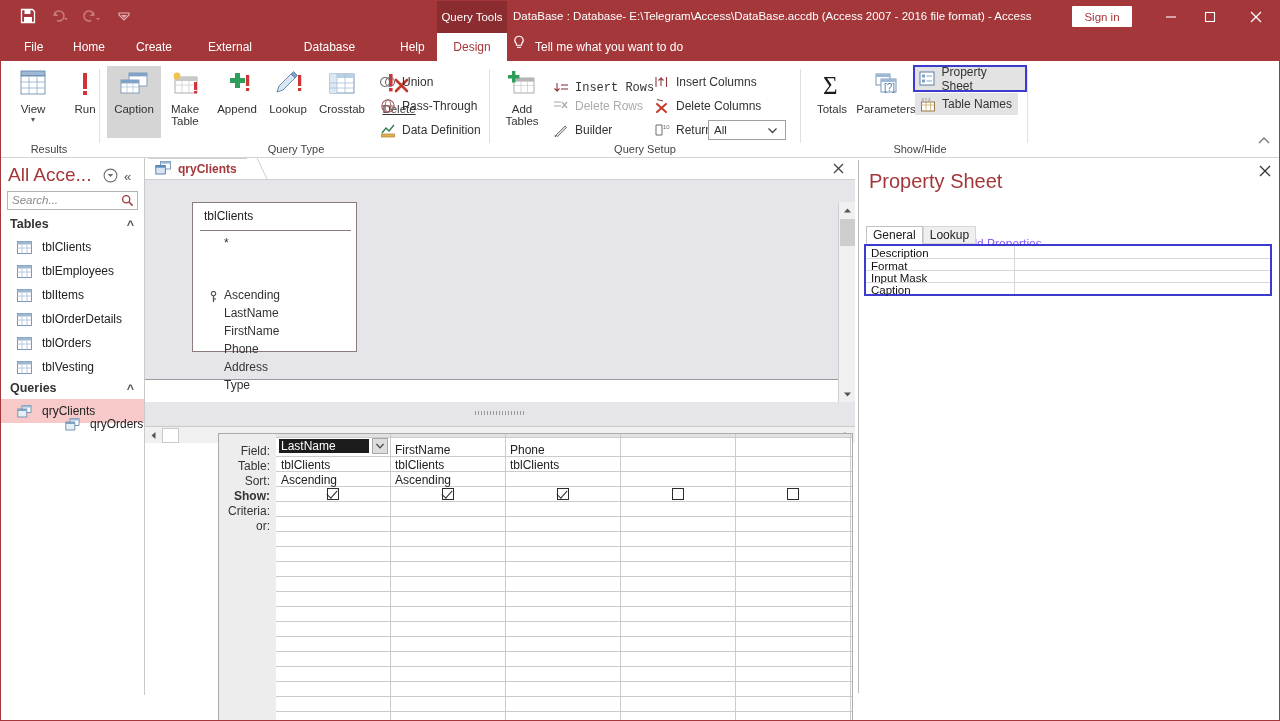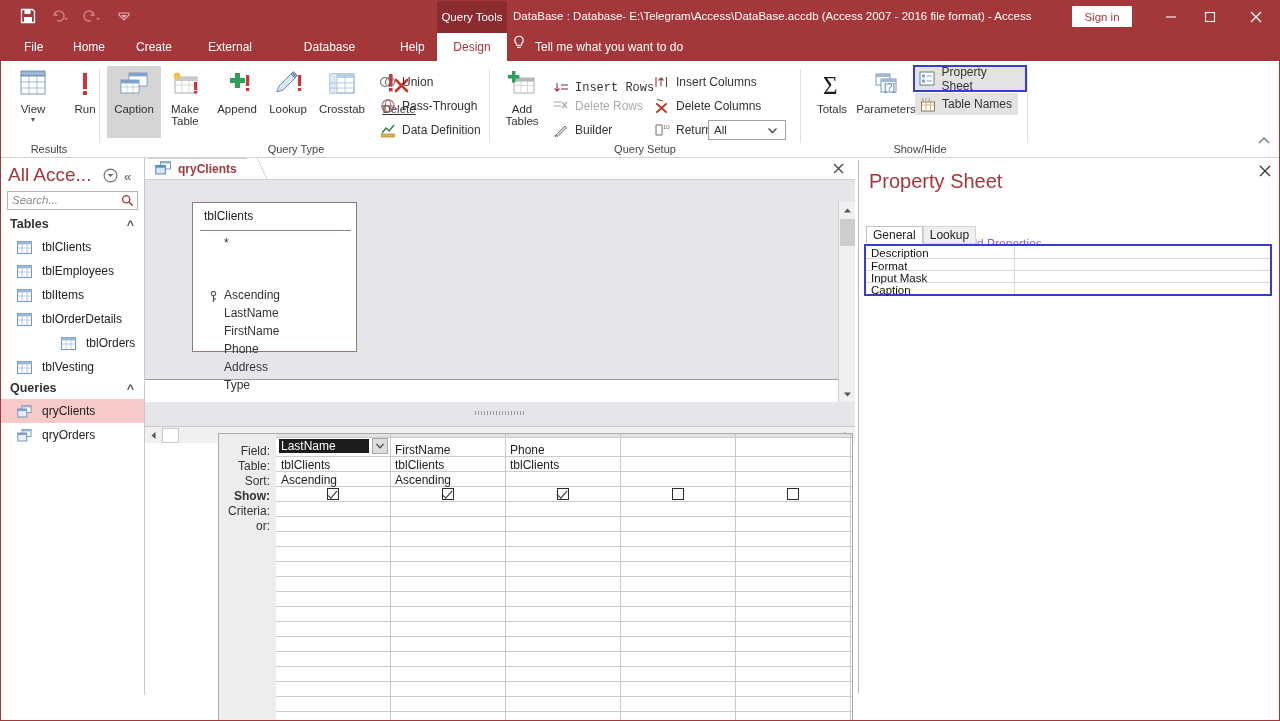--- a/index.html
+++ b/index.html
@@ -684,21 +684,21 @@
         <svg width="15" height="13" viewBox="0 0 15 13">
             <rect x="0.5" y="0.5" width="14" height="12" fill="#fff" stroke="#6C8CB0" stroke-width="0.9"></rect>
             <rect x="0.5" y="0.5" width="14" height="3" fill="#9EB8D4"></rect>
             <line x1="0.5" y1="7" x2="14.5" y2="7" stroke="#A8BFD6" stroke-width="0.8"></line>
             <line x1="5" y1="3.5" x2="5" y2="12.5" stroke="#A8BFD6" stroke-width="0.8"></line>
             <line x1="10" y1="3.5" x2="10" y2="12.5" stroke="#A8BFD6" stroke-width="0.8"></line>
           </svg>
       </span>
       <span>tblOrderDetails</span>
     </div>
-    <div class="navitem" style="top:173px;padding-left:44px;">
+    <div class="navitem" style="top:173px;">
       <span class="ni">
         <svg width="15" height="13" viewBox="0 0 15 13">
             <rect x="0.5" y="0.5" width="14" height="12" fill="#fff" stroke="#6C8CB0" stroke-width="0.9"></rect>
             <rect x="0.5" y="0.5" width="14" height="3" fill="#9EB8D4"></rect>
             <line x1="0.5" y1="7" x2="14.5" y2="7" stroke="#A8BFD6" stroke-width="0.8"></line>
             <line x1="5" y1="3.5" x2="5" y2="12.5" stroke="#A8BFD6" stroke-width="0.8"></line>
             <line x1="10" y1="3.5" x2="10" y2="12.5" stroke="#A8BFD6" stroke-width="0.8"></line>
           </svg>
       </span>
       <span>tblOrders</span>
@@ -724,21 +724,21 @@
       <span class="ni">
         <svg width="15" height="13" viewBox="0 0 15 13">
             <rect x="5" y="0.5" width="9" height="7" fill="#fff" stroke="#6C8CB0" stroke-width="0.9"></rect>
             <rect x="5" y="0.5" width="9" height="2" fill="#9EB8D4"></rect>
             <rect x="0.8" y="4" width="9" height="8" fill="#E8EEF5" stroke="#6C8CB0" stroke-width="0.9"></rect>
             <rect x="0.8" y="4" width="9" height="2" fill="#7FA3C8"></rect>
           </svg>
       </span>
       <span>qryClients</span>
     </div>
-    <div class="navitem" style="top:265px;">
+    <div class="navitem" style="top:254px;padding-left:48px;">
       <span class="ni">
         <svg width="15" height="13" viewBox="0 0 15 13">
             <rect x="5" y="0.5" width="9" height="7" fill="#fff" stroke="#6C8CB0" stroke-width="0.9"></rect>
             <rect x="5" y="0.5" width="9" height="2" fill="#9EB8D4"></rect>
             <rect x="0.8" y="4" width="9" height="8" fill="#E8EEF5" stroke="#6C8CB0" stroke-width="0.9"></rect>
             <rect x="0.8" y="4" width="9" height="2" fill="#7FA3C8"></rect>
           </svg>
       </span>
       <span>qryOrders</span>
     </div>

